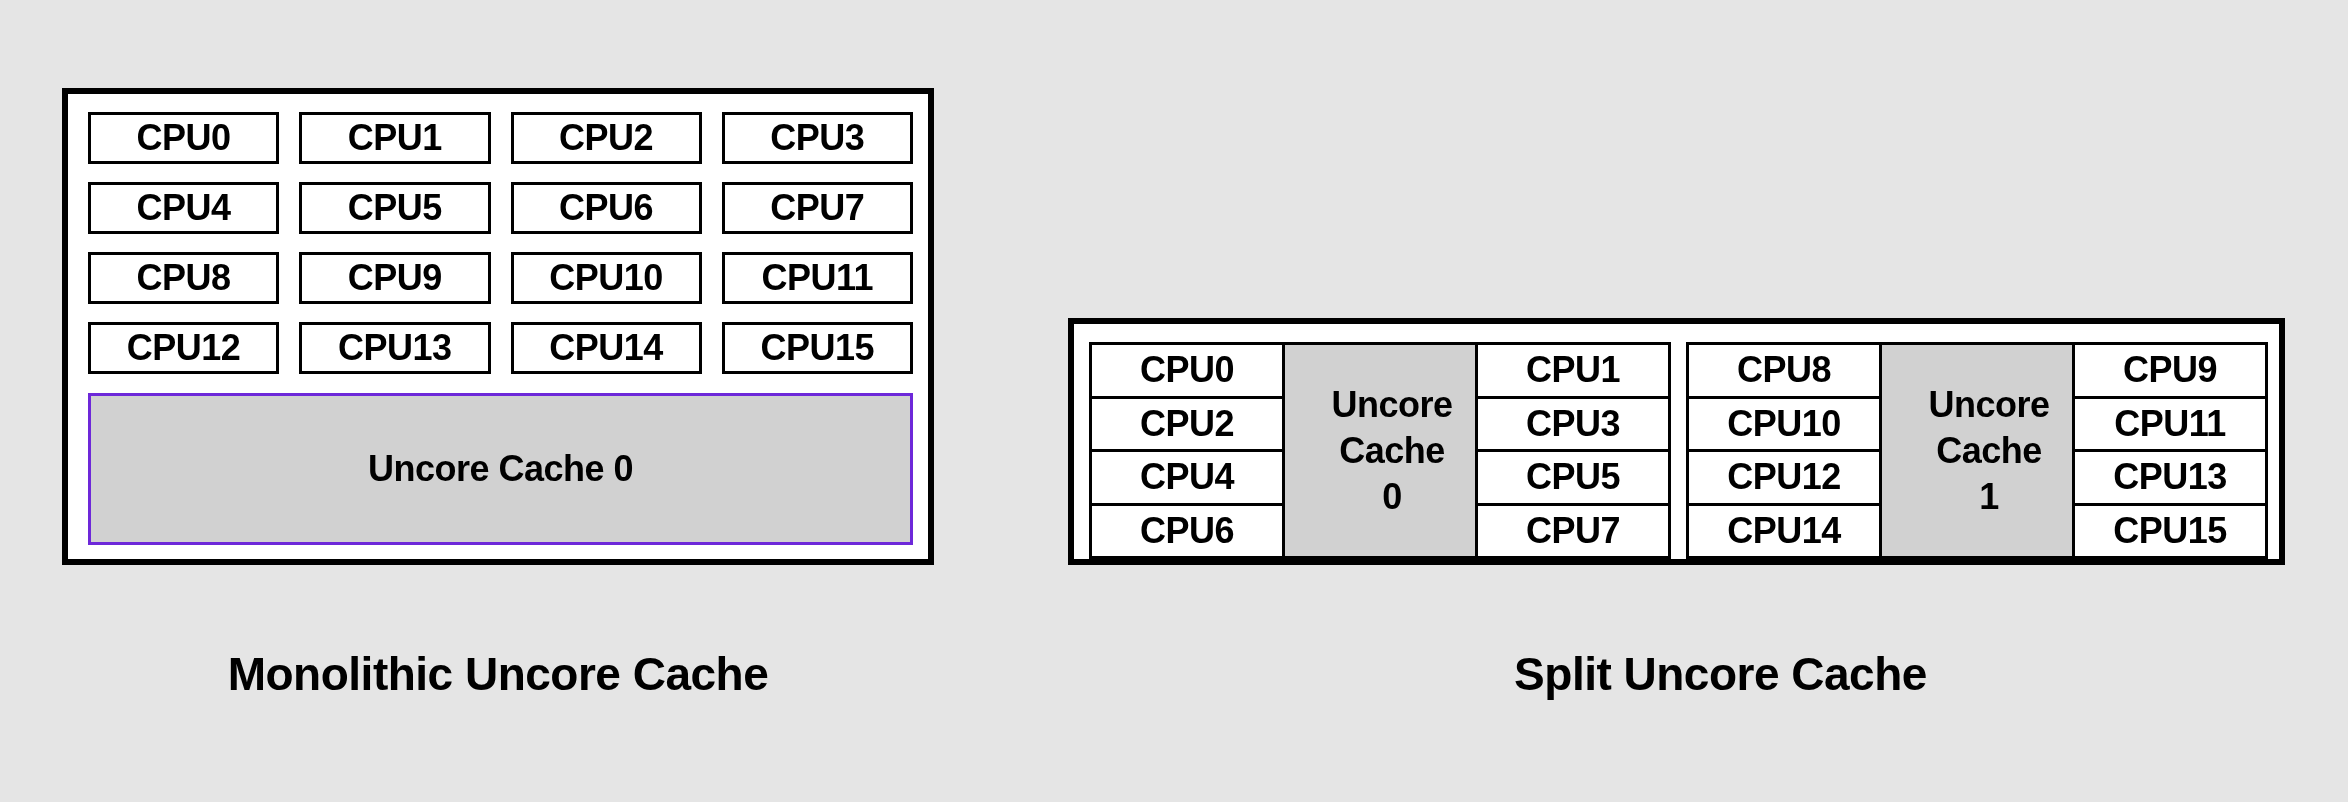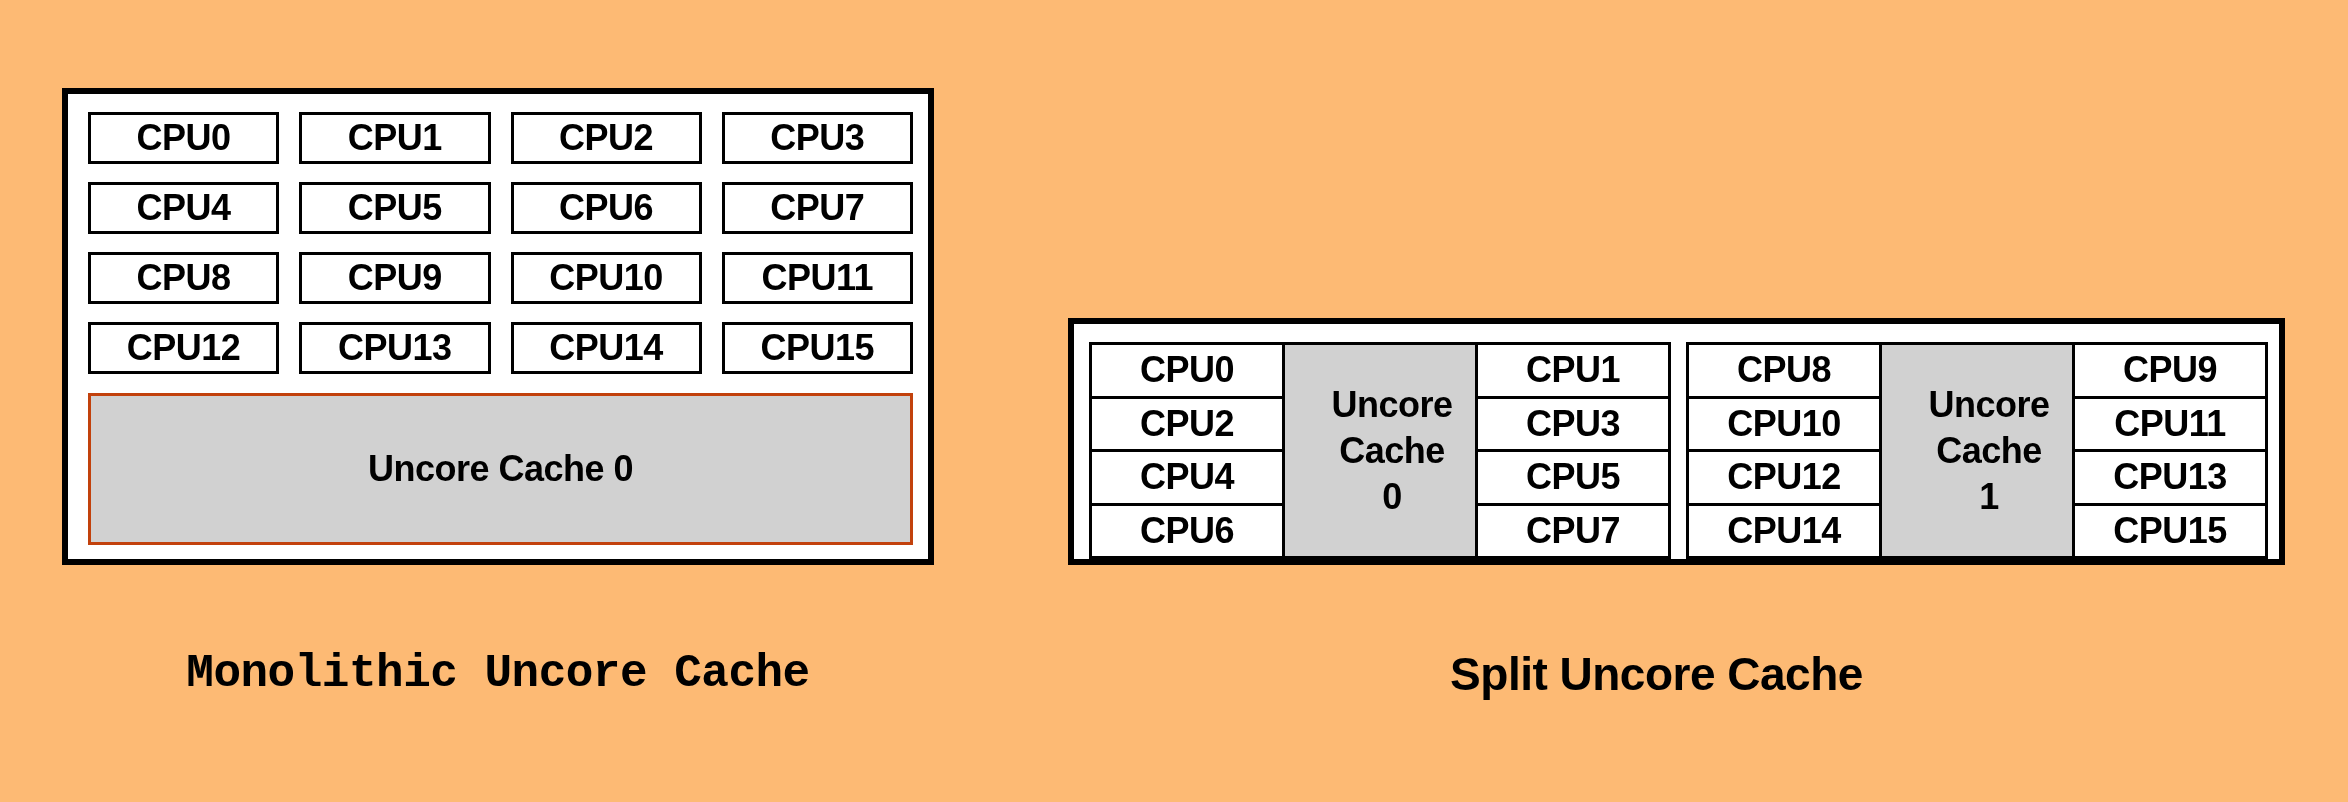--- a/index.html
+++ b/index.html
@@ -41,21 +41,21 @@
     display: flex;
     align-items: center;
     justify-content: center;
     font-size: 36px;
     letter-spacing: -0.5px;
   }
   .mono-cache {
     margin-top: 19px;
     width: 825px;
     height: 152px;
-    border: 3px solid #c2410c;
+    border: 3px solid #6d28d9;
     box-sizing: border-box;
     background: #d1d1d1;
     display: flex;
     align-items: center;
     justify-content: center;
     font-size: 36px;
     letter-spacing: -0.5px;
   }
 
   
@@ -96,27 +96,27 @@
   
   .caption {
     position: absolute;
     top: 642px;
     height: 64px;
     line-height: 64px;
     text-align: center;
     font-size: 46px;
     letter-spacing: -0.5px;
   }
-  .caption-mono { left: 62px;  width: 872px; font-family: Liberation Mono, monospace; }
-  .caption-split { left: 1048px; width: 1217px; }
+  .caption-mono { left: 62px;  width: 872px; }
+  .caption-split { left: 1112px; width: 1217px; }
 </style>
 </head>
 <body>
 
-<div id="canvas" style="background: #fdba74;">
+<div id="canvas" style="background: #e5e5e5;">
 
   <div class="mono-box">
     <div class="mono-grid">
       <div class="cpu-box">CPU0</div>
       <div class="cpu-box">CPU1</div>
       <div class="cpu-box">CPU2</div>
       <div class="cpu-box">CPU3</div>
       <div class="cpu-box">CPU4</div>
       <div class="cpu-box">CPU5</div>
       <div class="cpu-box">CPU6</div>

